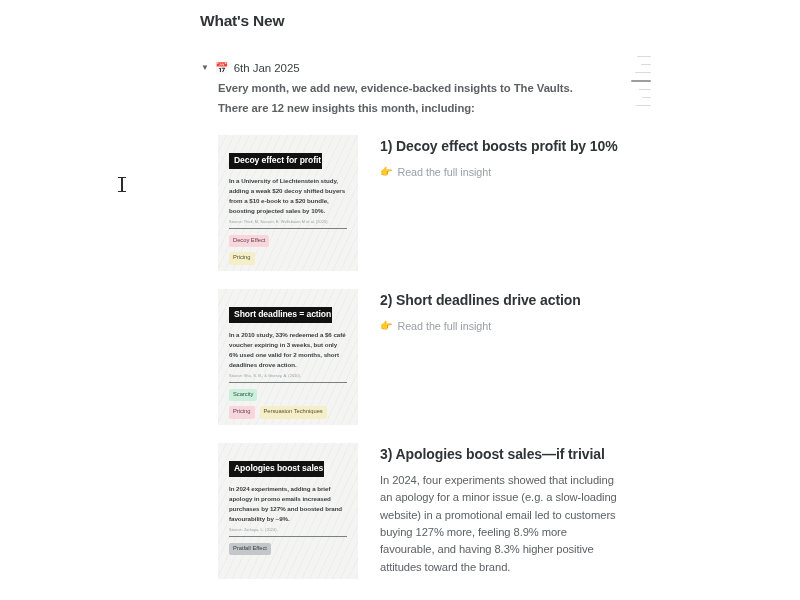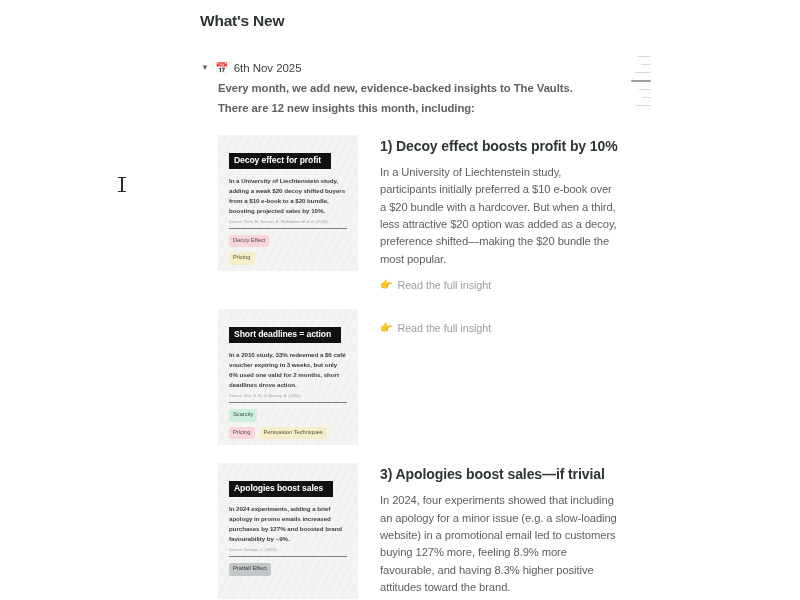--- a/index.html
+++ b/index.html
@@ -95,21 +95,21 @@
   }
   .card-inner { position: relative; z-index: 1; }
 
   .card-banner {
     display: inline-block;
     background: #111111;
     color: #ffffff;
     font-weight: 700;
     font-size: 8.6px;
     letter-spacing: -0.1px;
-    padding: 3px 10px 4px 5px;
+    padding: 3px 1px 4px 5px;
     line-height: 1.05;
     white-space: nowrap;
   }
   .card-body {
     margin-top: 7px;
     font-size: 6.2px;
     line-height: 1.62;
     color: #3c4043;
     font-weight: 600;
     letter-spacing: -0.05px;
@@ -219,21 +219,21 @@
     <div class="outline-tick" style="width:15px"></div>
   </div>
 
   <div class="content">
 
     <h1 class="page-title">What's New</h1>
 
     <div class="toggle-row">
       <span class="toggle-tri">▼</span>
       <span class="cal-emoji">📅</span>
-      <span class="toggle-label">6th Nov 2025</span>
+      <span class="toggle-label">6th Jan 2025</span>
     </div>
 
     <div class="body-block">
 
       <div class="para">Every month, we add new, evidence-backed insights to The Vaults.</div>
       <div class="para">There are 12 new insights this month, including:</div>
 
       <div class="insight">
         <div class="card">
           <div class="card-inner">
@@ -246,21 +246,20 @@
                 <span class="tag tag-pink">Decoy Effect</span>
               </div>
               <div class="tagrow">
                 <span class="tag tag-yellow">Pricing</span>
               </div>
             </div>
           </div>
         </div>
         <div class="insight-text">
           <div class="insight-title">1) Decoy effect boosts profit by 10%</div>
-          <div class="insight-desc">In a University of Liechtenstein study, participants initially preferred a $10 e-book over a $20 bundle with a hardcover. But when a third, less attractive $20 option was added as a decoy, preference shifted—making the $20 bundle the most popular.</div>
           <div class="read-link">
             <span class="read-emoji">👉</span>
             <span>Read the full insight</span>
           </div>
         </div>
       </div>
 
       <div class="insight">
         <div class="card">
           <div class="card-inner">
@@ -273,20 +272,21 @@
                 <span class="tag tag-green">Scarcity</span>
               </div>
               <div class="tagrow">
                 <span class="tag tag-pink">Pricing</span>
                 <span class="tag tag-yellow">Persuasion Techniques</span>
               </div>
             </div>
           </div>
         </div>
         <div class="insight-text">
+          <div class="insight-title">2) Short deadlines drive action</div>
           <div class="read-link">
             <span class="read-emoji">👉</span>
             <span>Read the full insight</span>
           </div>
         </div>
       </div>
 
       <div class="insight">
         <div class="card">
           <div class="card-inner">

